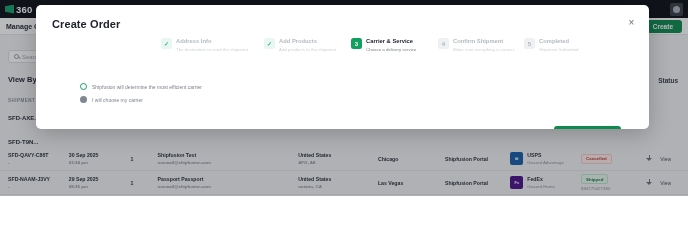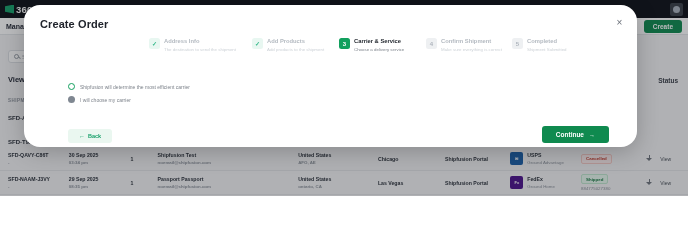--- a/index.html
+++ b/index.html
@@ -123,22 +123,22 @@
   .dl-ico { width: 6px; height: 7px; position: relative; }
   .dl-ico::before { content:""; position:absolute; left:2.5px; top:0; width:1px; height:4.5px; background:#6f757d; }
   .dl-ico::after  { content:""; position:absolute; left:0; top:3px; width:0; height:0;
                     border-left:3px solid transparent; border-right:3px solid transparent; border-top:3px solid #6f757d; }
   .view-link { font-size: 5px; color: #4b5159; }
 
   
   .overlay { position: absolute; inset: 0; background: rgba(22,26,32,0.30); }
 
   .modal {
-    position: absolute; left: 24px; top: 5px; width: 613px; height: 142px;
-    background: #ffffff; border-radius: 16px;
+    position: absolute; left: 36px; top: 5px; width: 613px; height: 124px;
+    background: #ffffff; border-radius: 5px;
     box-shadow: 0 5px 22px rgba(0,0,0,0.22);
     overflow: hidden;
   }
   .modal-title {
     position: absolute; left: 16px; top: 13px;
     font-size: 11px; font-weight: 700; color: #20242c; letter-spacing: .1px;
   }
   .close-x {
     position: absolute; right: 12px; top: 12px; width: 11px; height: 11px;
     display: flex; align-items: center; justify-content: center;

